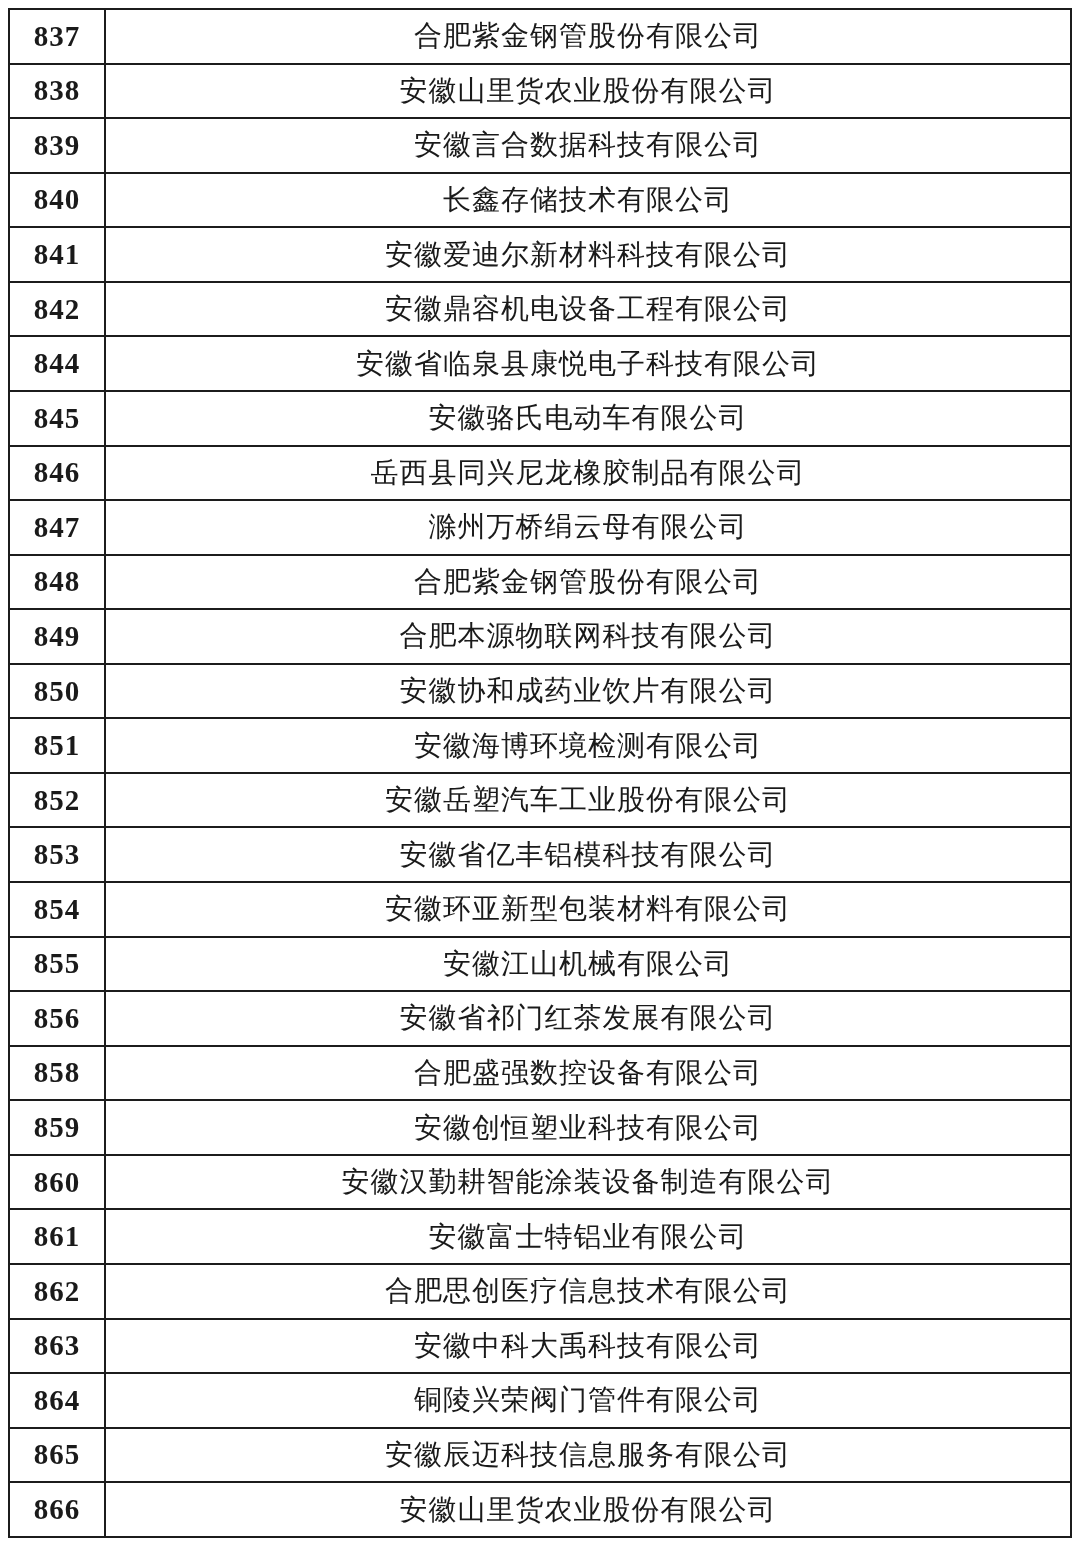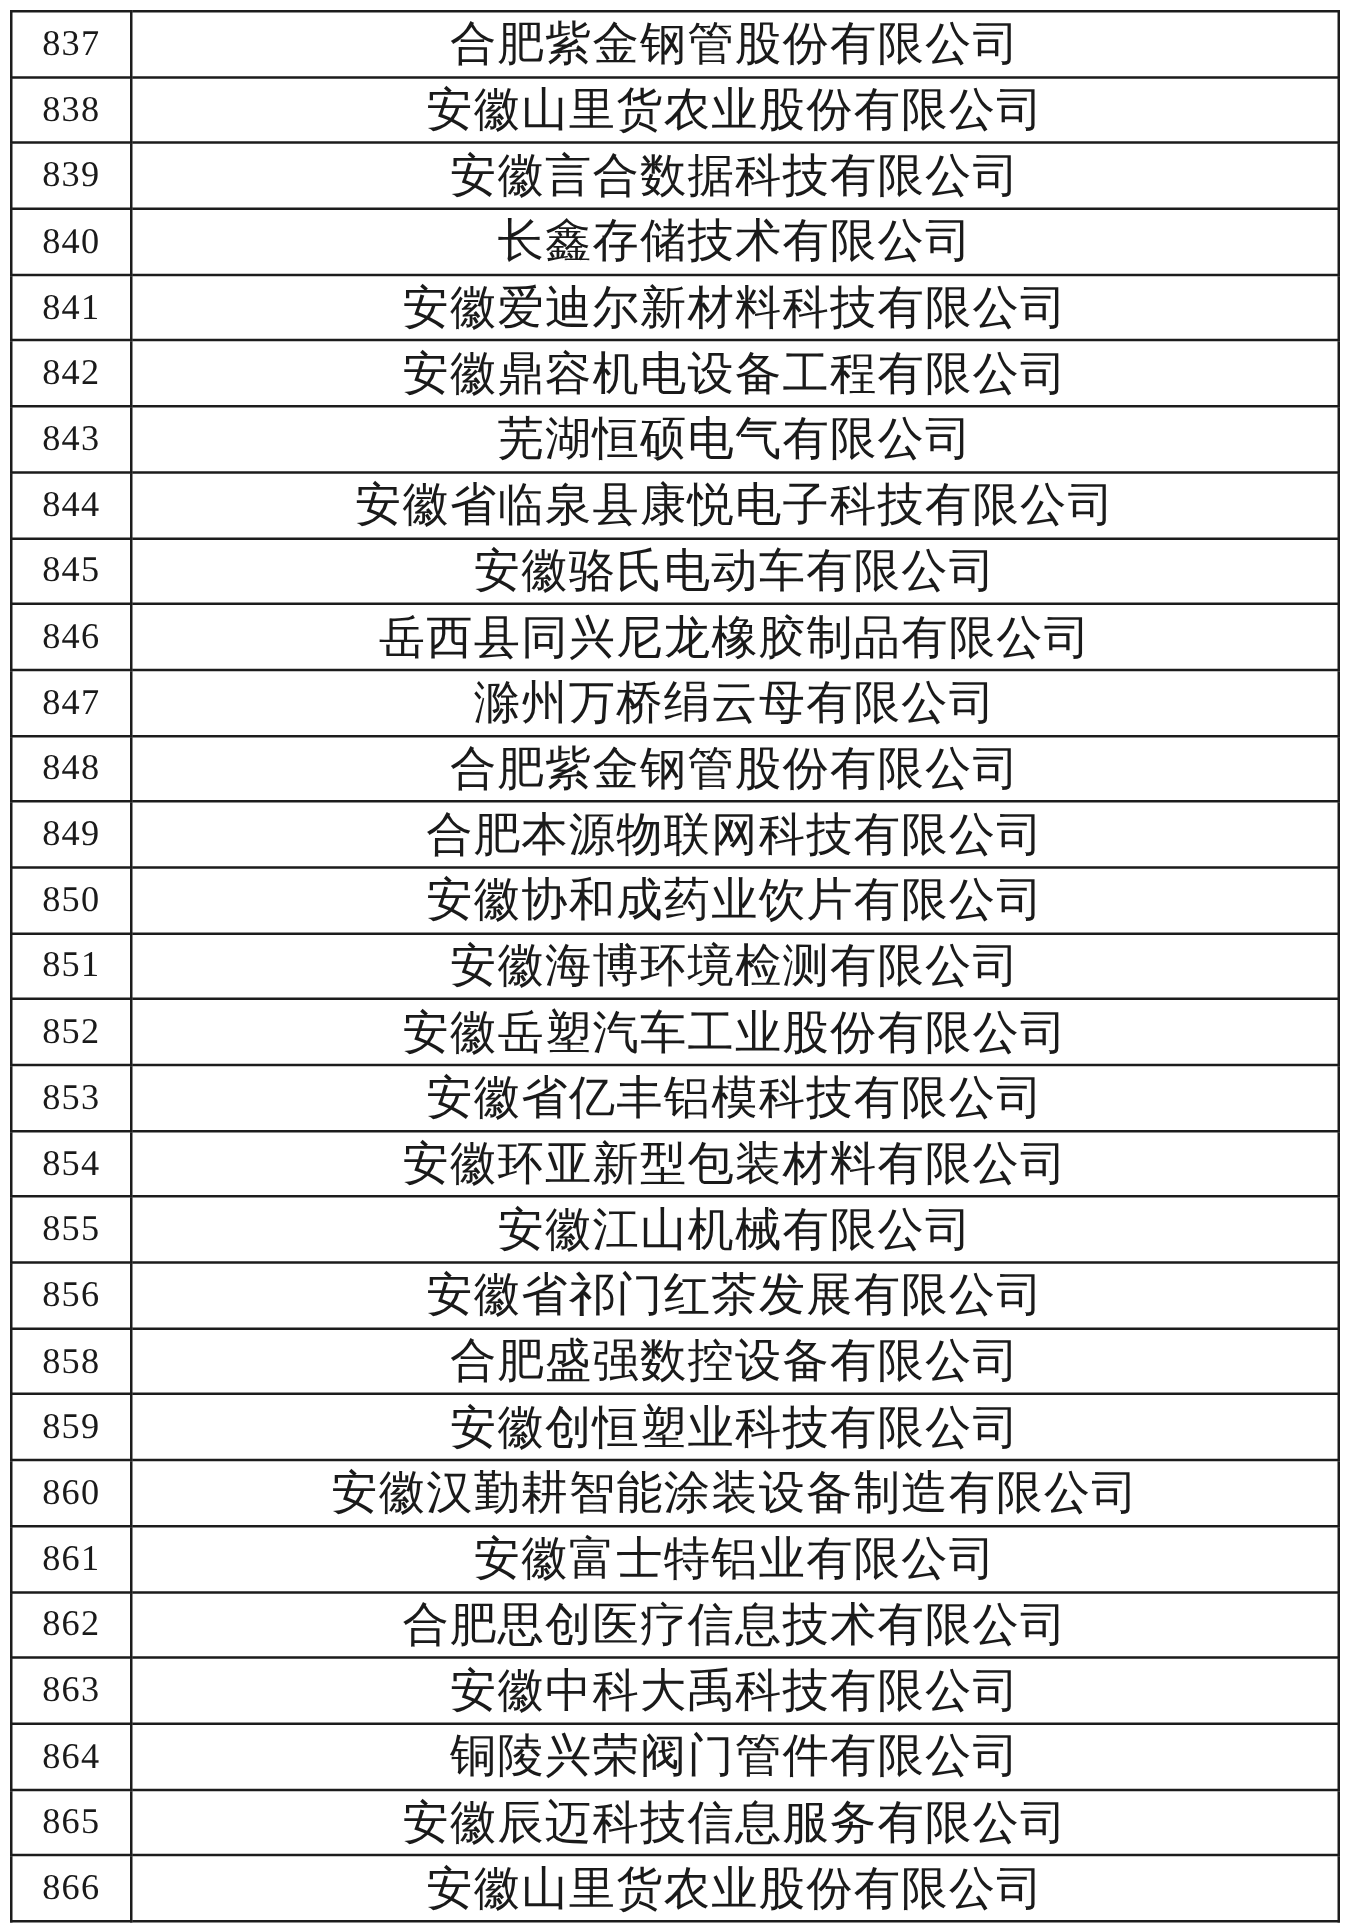--- a/index.html
+++ b/index.html
@@ -33,23 +33,24 @@
     vertical-align: middle;
     color: var(--text-color);
     overflow: hidden;
     white-space: nowrap;
   }
   td.col-no {
     width: 96px;
     font-size: 29px;
     font-family: "Liberation Serif", "DejaVu Serif", serif;
     letter-spacing: 1px;
+    font-weight: bold;
   }
   td.col-company {
-    font-size: 37px;
+    font-size: 28px;
     letter-spacing: 1px;
   }
 </style>
 </head>
 <body>
 
 <div class="page">
   <table class="company-table">
     <tbody>
   <tr>
@@ -75,24 +76,20 @@
   <tr>
     <td class="col-no">841</td>
     <td class="col-company">安徽爱迪尔新材料科技有限公司</td>
   </tr>
 
   <tr>
     <td class="col-no">842</td>
     <td class="col-company">安徽鼎容机电设备工程有限公司</td>
   </tr>
 
-  <tr>
-    <td class="col-no">843</td>
-    <td class="col-company">芜湖恒硕电气有限公司</td>
-  </tr>
 
   <tr>
     <td class="col-no">844</td>
     <td class="col-company">安徽省临泉县康悦电子科技有限公司</td>
   </tr>
 
   <tr>
     <td class="col-no">845</td>
     <td class="col-company">安徽骆氏电动车有限公司</td>
   </tr>

